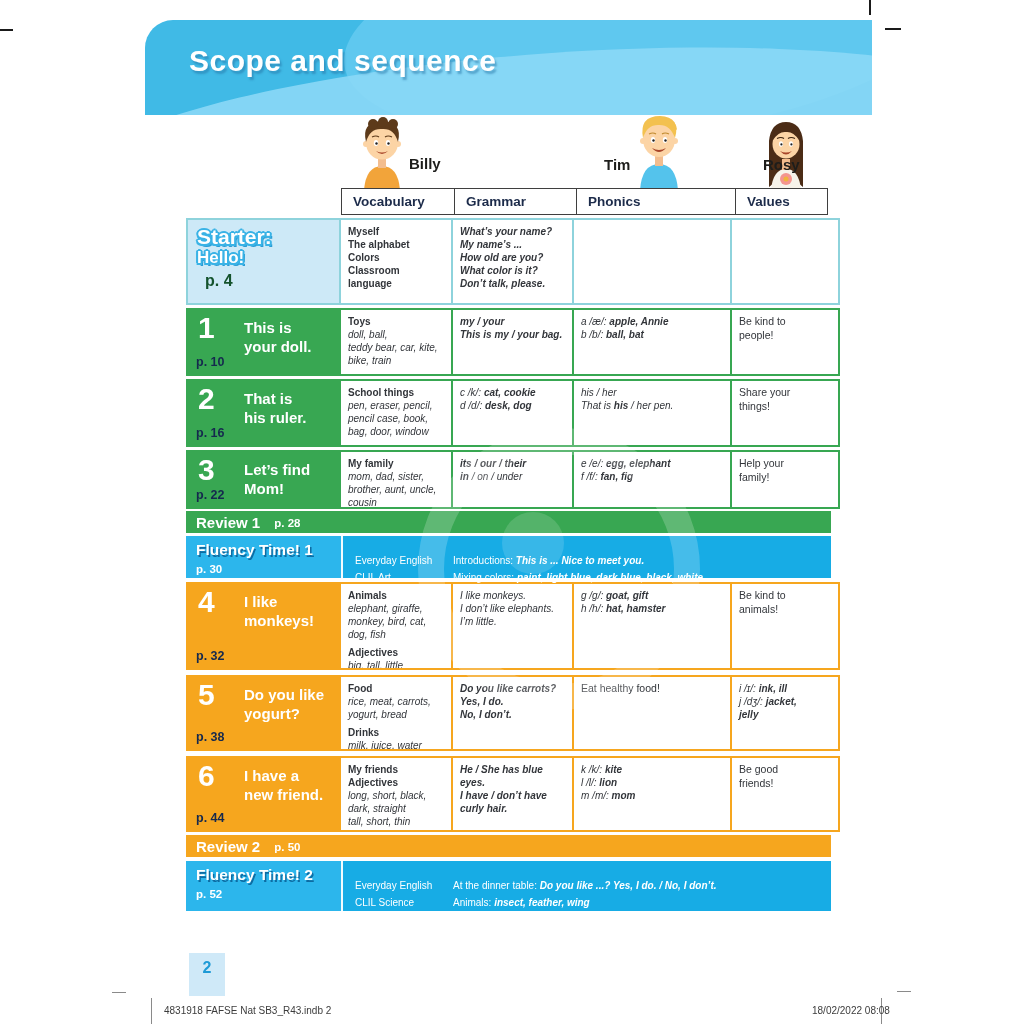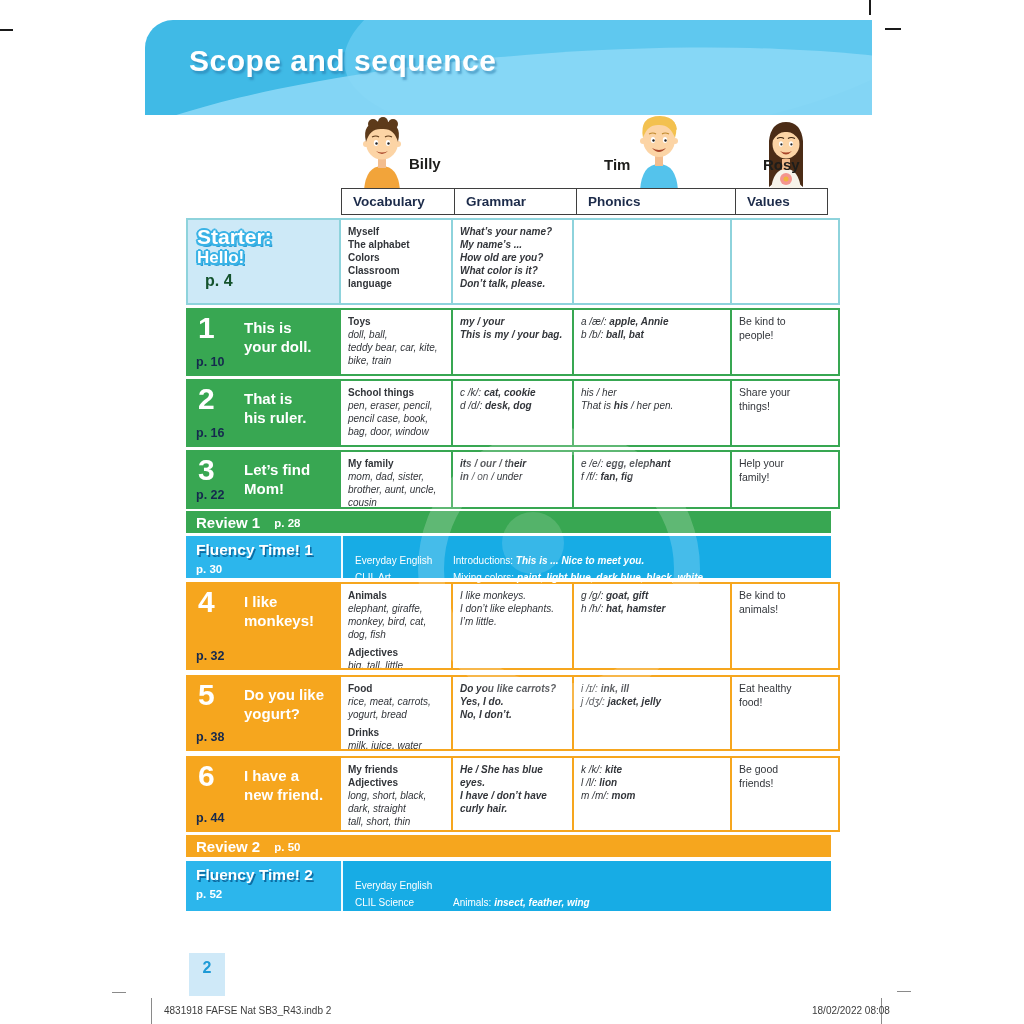--- a/index.html
+++ b/index.html
@@ -326,25 +326,25 @@
           <div class="ln"><span class="i">rice, meat, carrots,</span></div>
           <div class="ln"><span class="i">yogurt, bread</span></div>
           <div class="ln gap"><span class="b">Drinks</span></div>
           <div class="ln"><span class="i">milk, juice, water</span></div>
         </div>
         <div class="cell lines">
           <div class="ln"><span class="bi">Do you like carrots?</span></div>
           <div class="ln"><span class="bi">Yes, I do.</span></div>
           <div class="ln"><span class="bi">No, I don’t.</span></div>
         </div>
+        <div class="cell values">Eat healthy food!</div>
         <div class="cell lines">
           <div class="ln"><span class="i">i /ɪ/: </span><span class="bi">ink, ill</span></div>
           <div class="ln"><span class="i">j /dʒ/: </span><span class="bi">jacket, jelly</span></div>
         </div>
-        <div class="cell values">Eat healthy food!</div>
       </div>
       <div class="row r-u6" style="--c: #f6a61e;">
         <div class="cell uhead">
           <div class="num">6</div>
           <div class="ttl">
             <div>I have a</div>
             <div>new friend.</div>
           </div>
           <div class="pg">p. 44</div>
         </div>
@@ -372,20 +372,21 @@
         <span class="rev-page">p. 50</span>
       </div>
       <div class="flrow r-ft2">
         <div class="flhead" style="background: rgb(44, 182, 236);">
           <div class="fl-title">Fluency Time! 2</div>
           <div class="fl-page">p. 52</div>
         </div>
         <div class="flcontent" style="background: rgb(23, 172, 229);">
           <div class="fl-line">
             <div class="fl-label">Everyday English</div>
+            <div class="fl-text"><span class="">At the dinner table: </span><span class="bi">Do you like ...? Yes, I do. / No, I don’t.</span></div>
           </div>
           <div class="fl-line">
             <div class="fl-label">CLIL Science</div>
             <div class="fl-text"><span class="">Animals: </span><span class="bi">insect, feather, wing</span></div>
           </div>
         </div>
       </div>
     </div>
 </div>
 

